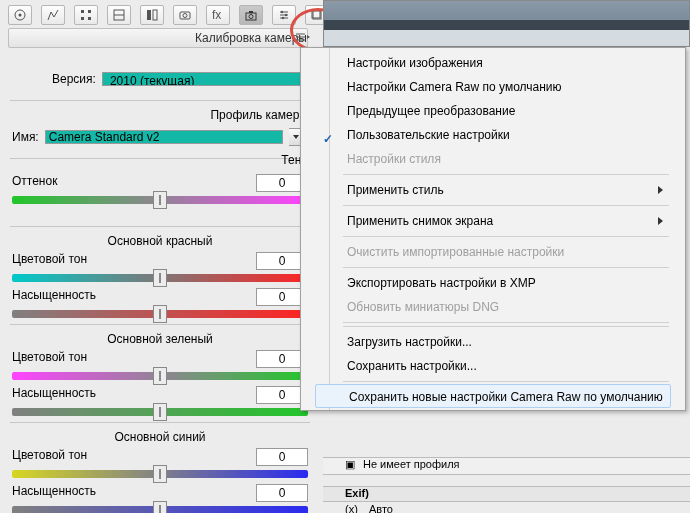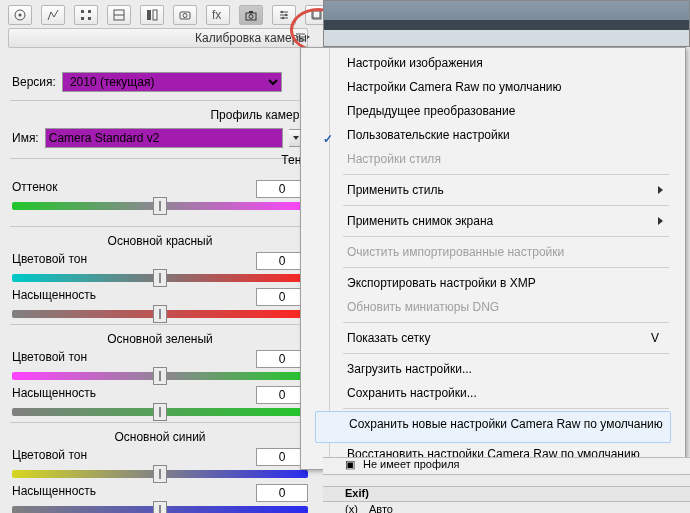--- a/index.html
+++ b/index.html
@@ -13,21 +13,21 @@
 
 .section-title { position: absolute; left: 8px; top: 28px; width: 300px; height: 20px; background: linear-gradient(#f6f6f6,#e4e4e4); border: 1px solid #bfbfbf; border-radius: 2px; text-align: right; line-height: 18px; color: #333; }
 
 
 .menu-trigger { position: absolute; left: 293px; top: 30px; width: 20px; height: 14px; display:flex; align-items:center; justify-content:center; color:#555; }
 .red-circle { position: absolute; left: 290px; top: 8px; width: 56px; height: 44px; border: 3px solid #d94f44; border-radius: 50%; background: transparent; pointer-events:none; }
 
 
 .row { position: absolute; left: 12px; display: flex; align-items: center; gap: 6px; }
 .label { color: #000; }
-select, input[type="text"] { border: 1px solid #999; background: #a21caf; height: 20px; padding: 0 3px; font-size: 12px; }
+select, input[type="text"] { border: 1px solid #999; background: #14b8a6; height: 14px; padding: 0 3px; font-size: 12px; }
 .dropbtn { width: 16px; height: 18px; border:1px solid #999; border-left:none; background: linear-gradient(#fafafa,#ddd); display:inline-flex; align-items:center; justify-content:center; }
 
 
 .group-head { position:absolute; left: 12px; width: 296px; text-align:center; color:#000; }
 .group-head::before, .group-head::after { content:""; }
 
 
 .slider-row { position:absolute; left: 12px; width: 296px; }
 .slider-row .slabel { display:inline-block; }
 .slider-row .sval { position:absolute; right:0; top:0; width:52px; height:18px; border:1px solid #999; background:#fff; text-align:center; line-height:16px; }
@@ -48,21 +48,21 @@
 
 .preview { position:absolute; left:323px; top:0; width:367px; height:47px; background: linear-gradient(#4a5b6c,#5a6b7c); border:1px solid #888; overflow:hidden;}
 .preview .sky { position:absolute; inset:0; background: linear-gradient(#8c9aa8 0%, #7b8c9b 40%, #c9d2da 60%, #dce3e9 100%);}
 .preview .city { position:absolute; left:0; right:0; bottom:16px; height:10px; background:#3b454f;}
 .preview .ice { position:absolute; left:0; right:0; bottom:0; height:16px; background:#d4dbe1;}
 
 
 .context-menu { position:absolute; left:300px; top:47px; width:386px; background:#f2f2f2; border:1px solid #a0a0a0; box-shadow:2px 2px 4px rgba(0,0,0,0.25); padding: 3px 12px;}
 .context-menu .item { position:relative; height:24px; line-height:24px; padding: 0 28px 0 34px; color:#000; white-space:nowrap;}
 .context-menu .item.disabled { color:#a0a0a0; }
-.context-menu .item.highlight { background:#eaf3fc; border:1px solid #aecff7; margin:-1px 2px; border-radius:2px; height:32px; padding-left:33px;}
+.context-menu .item.highlight { background:#eaf3fc; border:1px solid #aecff7; margin:-1px 2px; border-radius:2px; height:24px; padding-left:33px;}
 .context-menu .sep { height:1px; margin:3px 4px 3px 30px; background:#d0d0d0; }
 .context-menu .check { position:absolute; left:10px; top:4px; width:14px; height:14px; color:#2161b3; font-weight:bold;}
 .context-menu .arrow { position:absolute; right:10px; top:8px; width:0; height:0; border-top:4px solid transparent; border-bottom:4px solid transparent; border-left:5px solid #333;}
 .context-menu .short { position:absolute; right:14px; top:0; color:#000;}
 .gutter { position:absolute; left:28px; top:0; bottom:0; width:1px; background:#d0d0d0;}
 
 
 .below-frag { position:absolute; left:323px; }
 .panel-like { background:#f0f0f0; border-top:1px solid #bbb; border-bottom:1px solid #bbb; }
 .tiny { font-size:11px; }
@@ -140,42 +140,42 @@
 <div class="menu-trigger">
   <svg width="16" height="10" viewBox="0 0 16 10">
       <line x1="1" y1="2" x2="10" y2="2" stroke="#555"></line>
       <line x1="1" y1="5" x2="10" y2="5" stroke="#555"></line>
       <line x1="1" y1="8" x2="10" y2="8" stroke="#555"></line>
       <path d="M12 3 L15 5 L12 7 z" fill="#555"></path>
     </svg>
 </div>
 <div class="red-circle"></div>
 
-<div class="row" style="top:72px;">
+<div class="row" style="top:72px;margin-left:40px;">
   <span class="label">Версия:</span>
   <select style="width:220px;"><option>2010 (текущая)</option></select>
 </div>
 
 <div class="divider" style="top:100px;"></div>
 <div class="group-head" style="top:108px;text-align:right;">Профиль камеры</div>
 
 <div class="row" style="top:128px;">
   <span class="label">Имя:</span>
   <input type="text" style="width: 238px;" value="Camera Standard v2">
   <span class="dropbtn">
       <svg width="8" height="8" viewBox="0 0 8 8">
         <path d="M1 2 L7 2 L4 6 z" fill="#333"></path>
       </svg>
     </span>
 </div>
 
 <div class="divider" style="top:158px;"></div>
 
 <div class="group-head" style="top:153px;text-align:right;">Тени</div>
-<div class="slider-row" style="top:180px;text-decoration:underline;">
+<div class="slider-row" style="top:174px;text-decoration:underline;">
   <span class="slabel">Оттенок</span>
   <span class="sval">0</span>
   <div class="track track-tint"></div>
   <div class="thumb" style="left:141px;"></div>
 </div>
 
 <div class="divider" style="top:226px;"></div>
 
 <div class="group-head" style="top:234px;">Основной красный</div>
 <div class="slider-row" style="top:252px;">
@@ -239,27 +239,25 @@
   <div class="sep"></div>
   <div class="item"><span>Применить стиль</span><span class="arrow"></span></div>
   <div class="sep"></div>
   <div class="item"><span>Применить снимок экрана</span><span class="arrow"></span></div>
   <div class="sep"></div>
   <div class="item disabled">Очистить импортированные настройки</div>
   <div class="sep"></div>
   <div class="item">Экспортировать настройки в XMP</div>
   <div class="item disabled">Обновить миниатюры DNG</div>
   <div class="sep"></div>
-  <div class="item"><span>Показать сетку</span><span class="short">V</span></div>
   <div class="sep"></div>
   <div class="item">Загрузить настройки...</div>
   <div class="item">Сохранить настройки...</div>
   <div class="sep"></div>
   <div class="item highlight">Сохранить новые настройки Camera Raw по умолчанию</div>
-  <div class="item">Восстановить настройки Camera Raw по умолчанию</div>
 </div>
 
 <div class="below-frag panel-like" style="top:457px; width:367px; height:18px;">
   <span style="position:absolute; left:22px;" class="tiny">▣</span>
   <span style="position:absolute; left:40px;" class="tiny">Не имеет профиля</span>
 </div>
 <div class="below-frag panel-like" style="top:486px; width:367px; height:16px; background:#e6e6e6;">
   <span style="position:absolute; left:22px; font-weight:bold;" class="tiny">Exif)</span>
 </div>
 <div class="below-frag" style="top:503px; width:367px; height:14px;">

